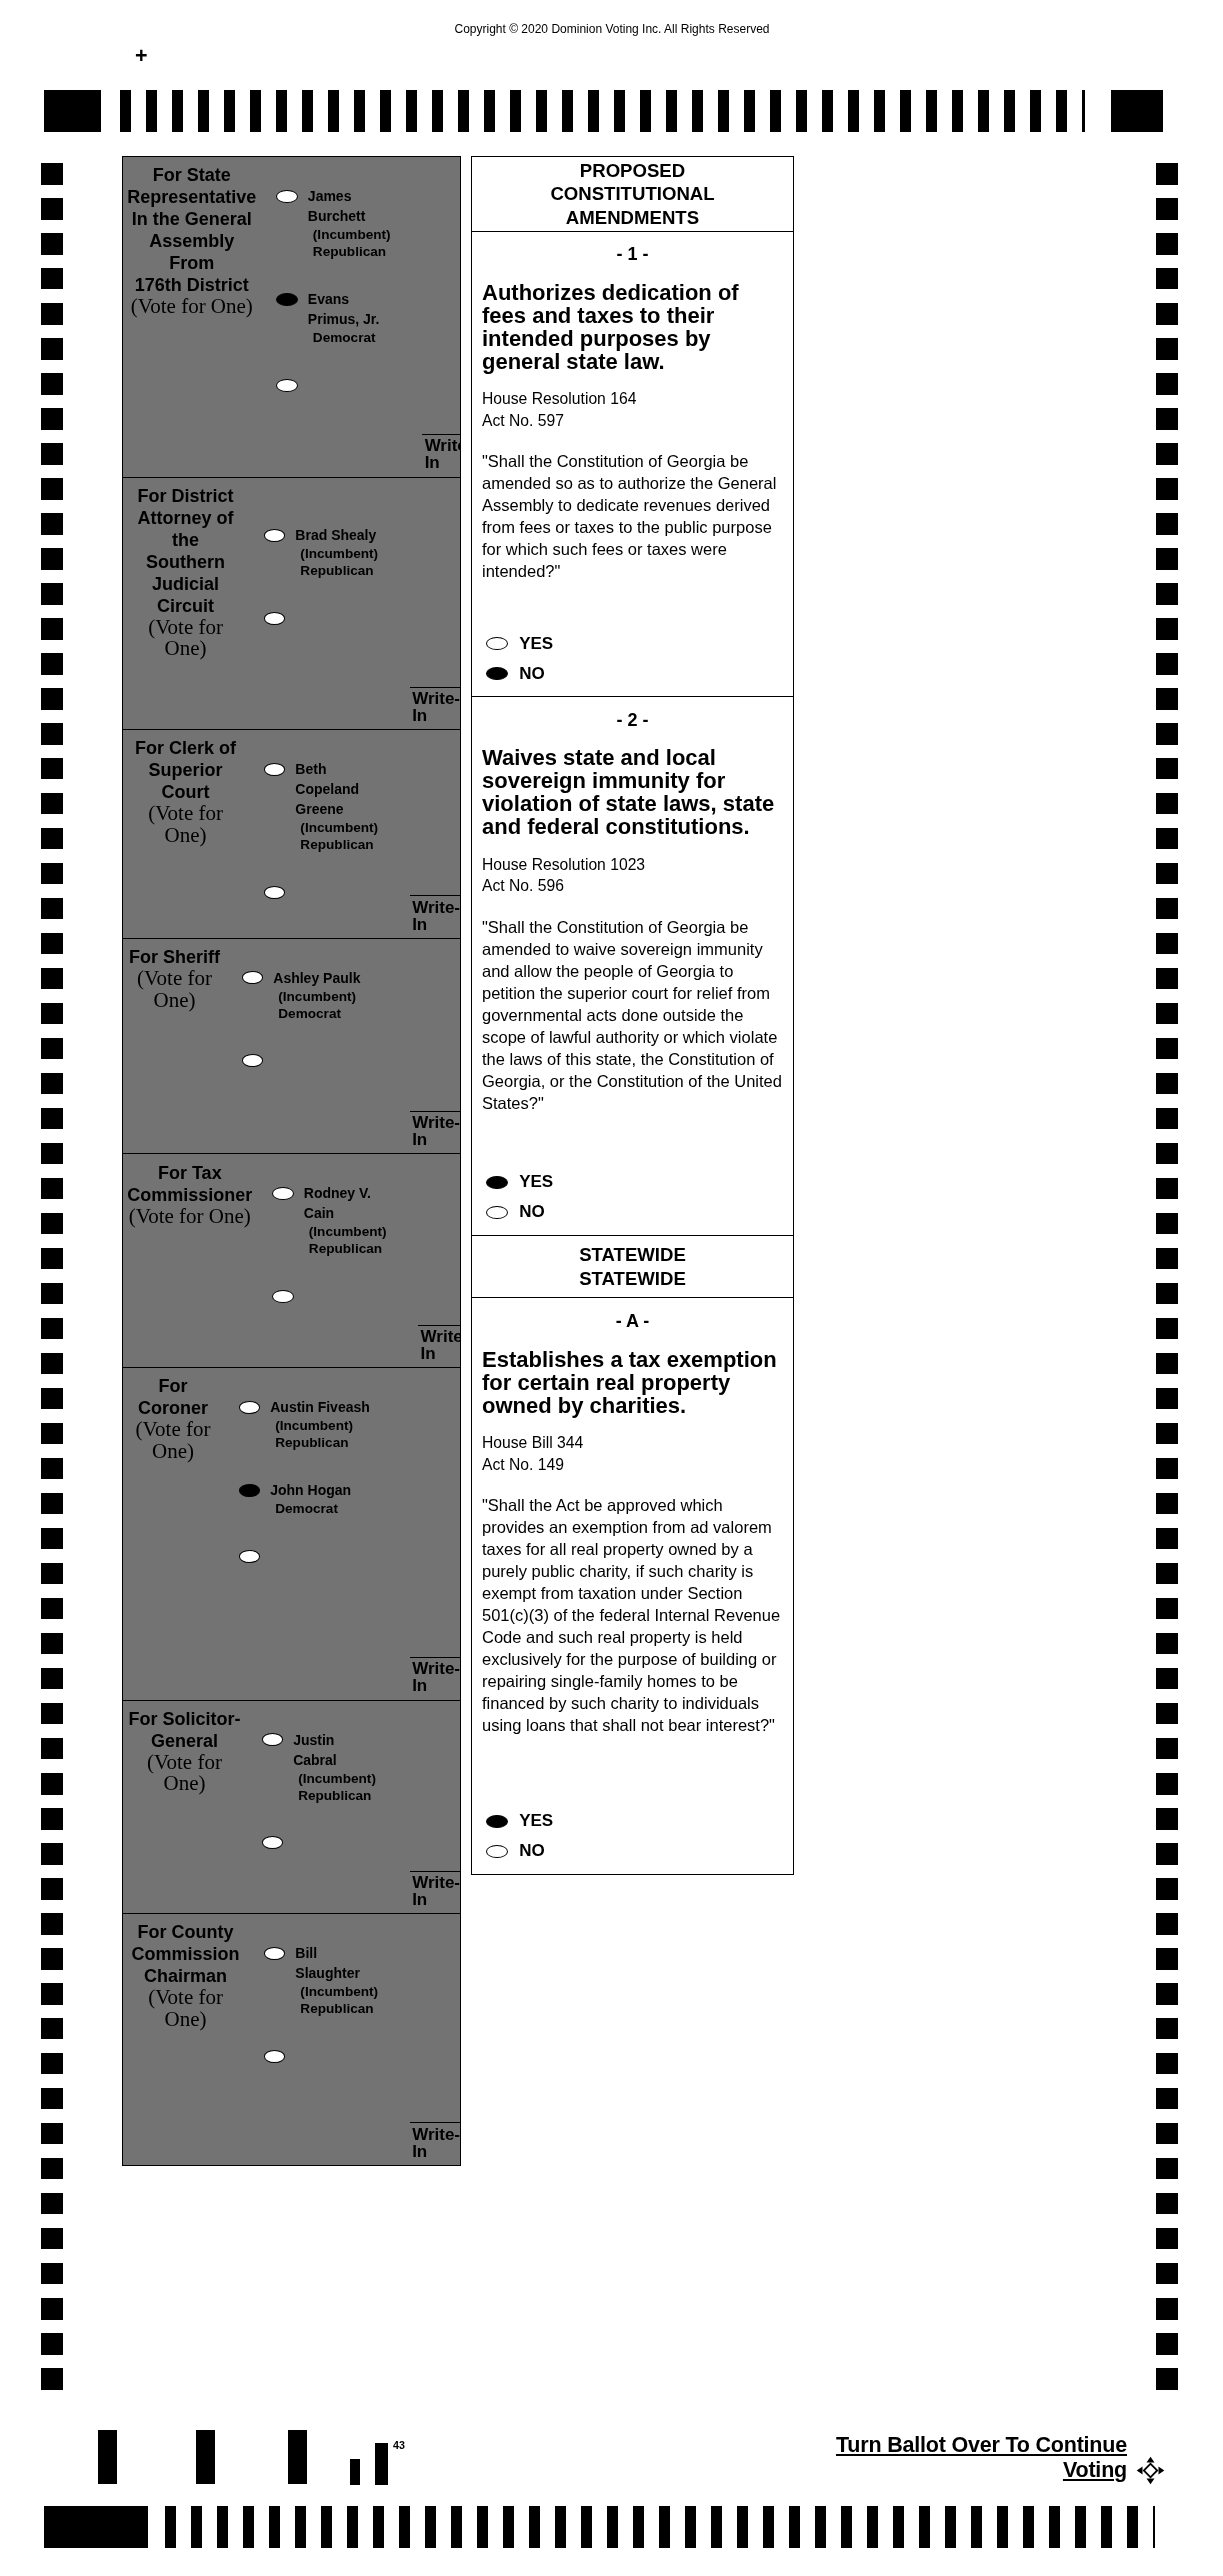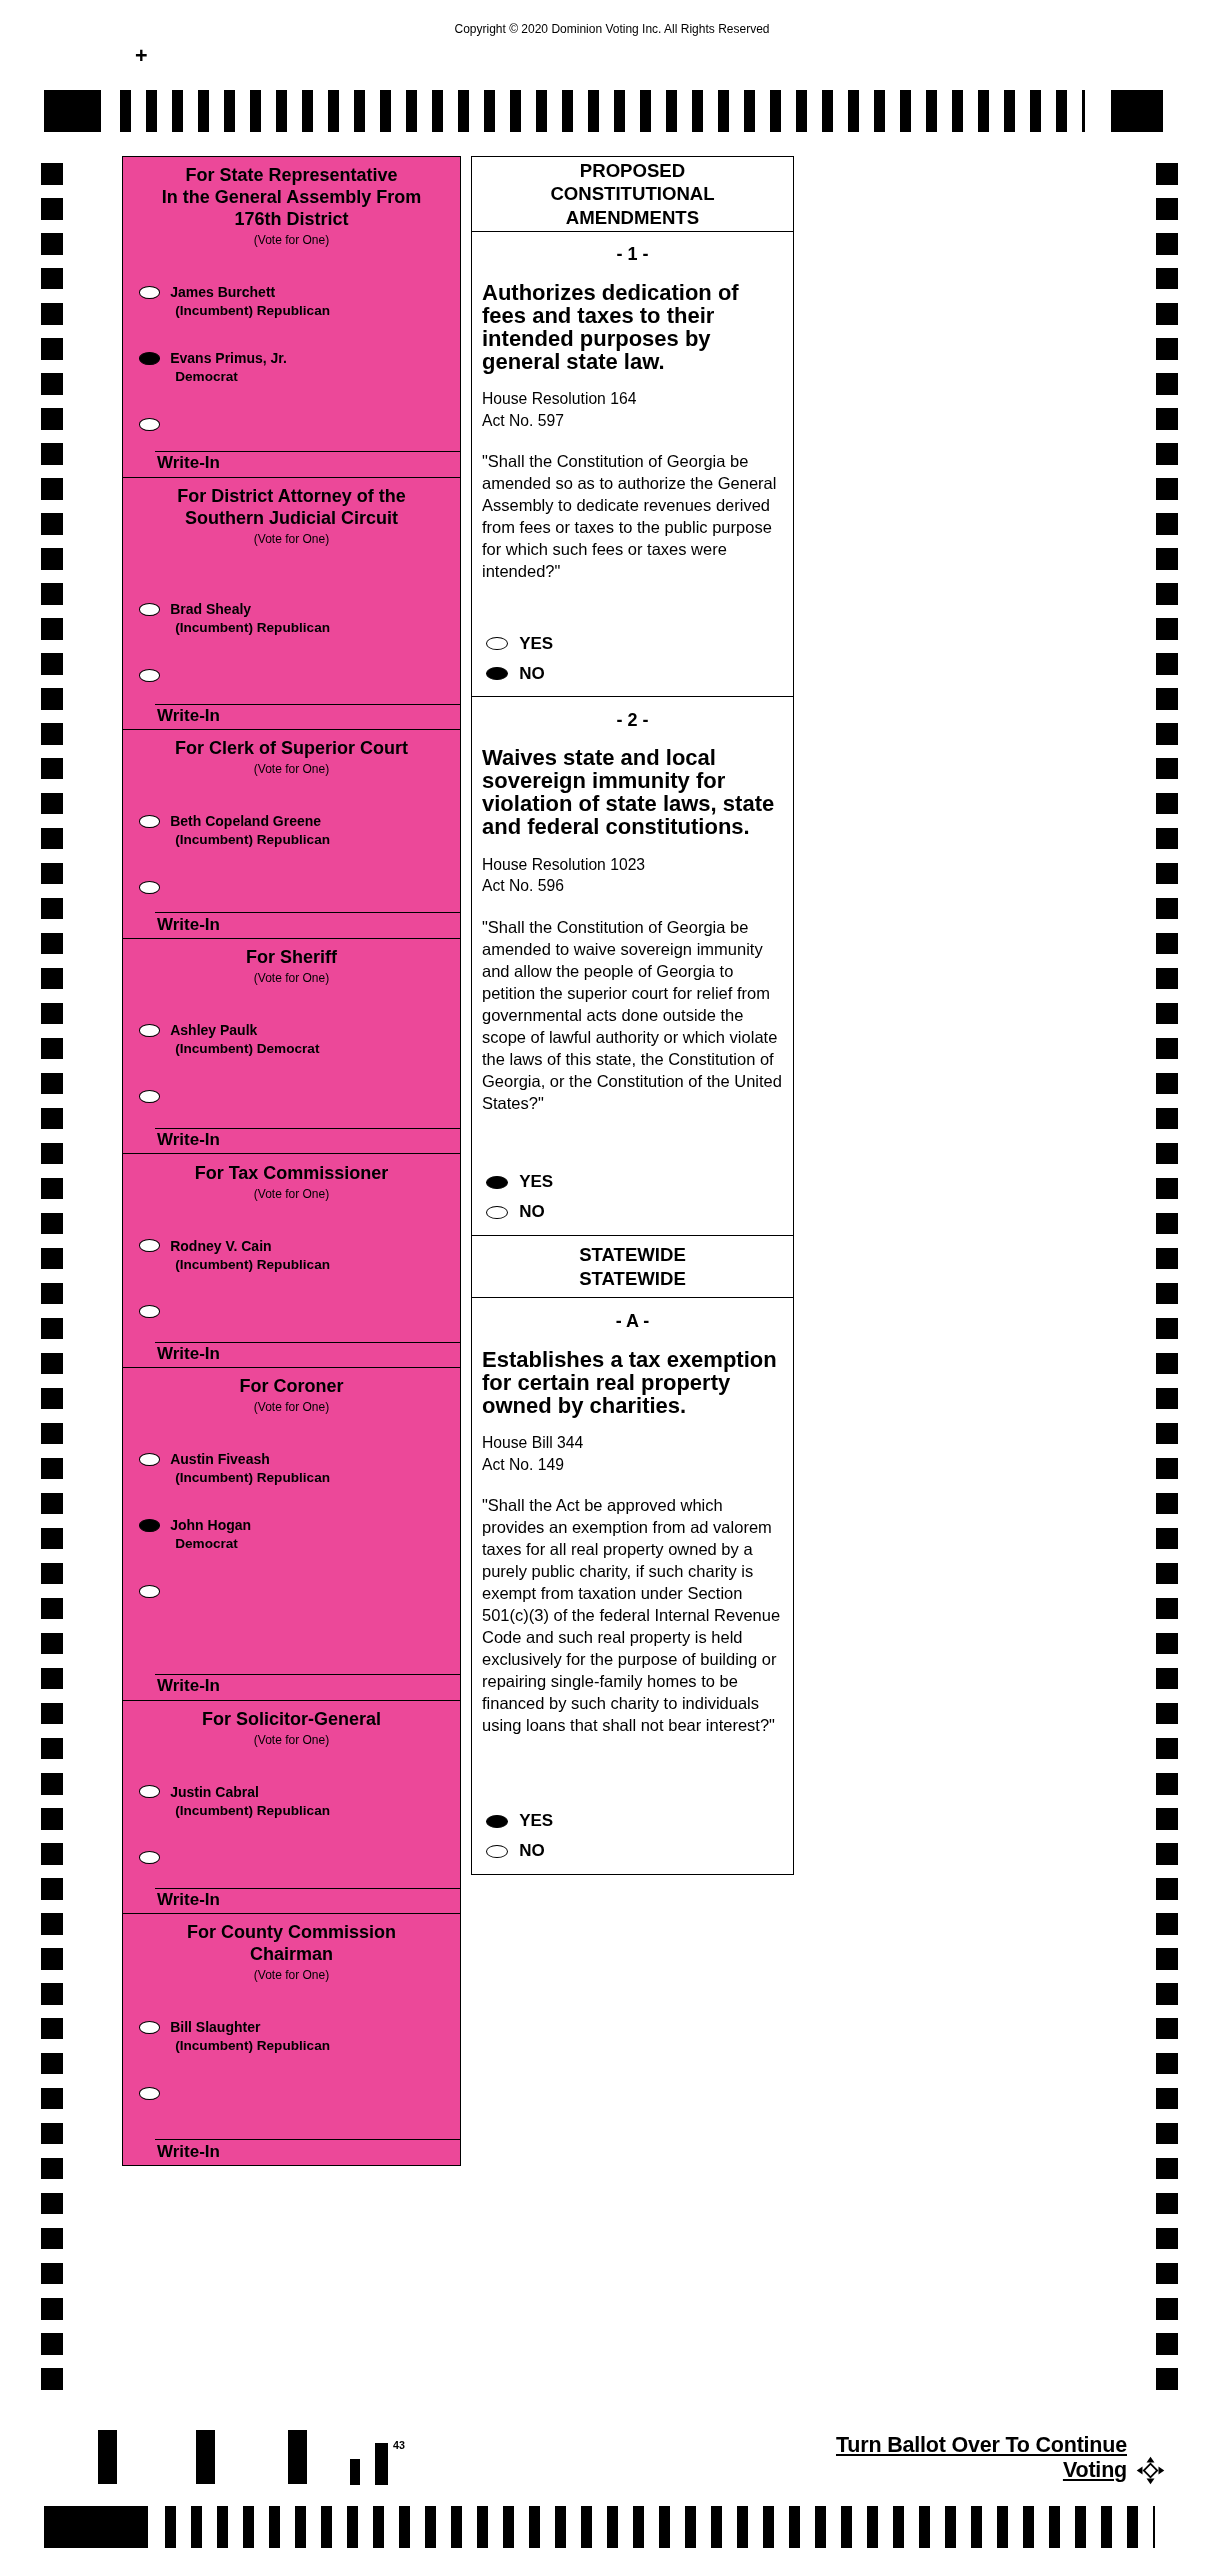--- a/index.html
+++ b/index.html
@@ -39,34 +39,34 @@
   .bc4 { left:350px; top:2459px; width:10px; height:26px; }
   .bc5 { left:375px; top:2443px; width:13px; height:42px; }
   .corner-num { left:393px; top:2439px; font-size:10.7px; font-weight:bold; }
 
   .turnover { top:2433px; left:773px; width:354px; text-align:right;
               font-size:21.5px; font-weight:bold; letter-spacing:-0.2px;text-decoration:underline; }
   .turn-icon { left:1136px; top:2456px; width:29px; height:29px; }
 
   
   #contests { position:absolute; left:122px; top:156px; width:339px; }
-  .contest { border:1.4px solid #000; display:flex; flex-direction:column; overflow:hidden; background:#ec4899; }
+  .contest { border:1.4px solid #000; display:flex; flex-direction:row; overflow:hidden; background:#737373; }
   .contest + .contest { margin-top:-1.4px; }
   #contests .contest:nth-child(1){height:322px}
   #contests .contest:nth-child(2){height:254px}
   #contests .contest:nth-child(3){height:210px}
   #contests .contest:nth-child(4){height:217px}
   #contests .contest:nth-child(5){height:215px}
   #contests .contest:nth-child(6){height:334px}
   #contests .contest:nth-child(7){height:215px}
   #contests .contest:nth-child(8){height:253px}
 
   .contest-header { text-align:center; padding:7.2px 4.3px 1.4px; }
   .contest-title  { font-weight:bold; font-size:18px; line-height:22px; }
-  .contest-instr  { font-size:12px; line-height:21.5px; }
+  .contest-instr  { font-size:21px; line-height:21.5px;font-family:Liberation Serif, serif; }
 
   .cand-list { }
   #contests .contest:nth-child(2) .cand-list { padding-top:18.6px; }
   .candidate { display:flex; align-items:flex-start; margin:29px 0 0 15.7px; }
   .oval { width:21.5px; height:13px; border:1.4px solid #000; border-radius:50%; flex:0 0 auto; margin-top:3.6px; background:#fff; }
   .oval.filled { background:#000; }
   .cand-text  { margin-left:10px; }
   .cand-name  { font-size:14px; font-weight:bold; line-height:20px; }
   .cand-party { font-size:13.6px; font-weight:bold; line-height:17px; margin-left:5px; }
   .candidate.blank { min-height:17px; }

